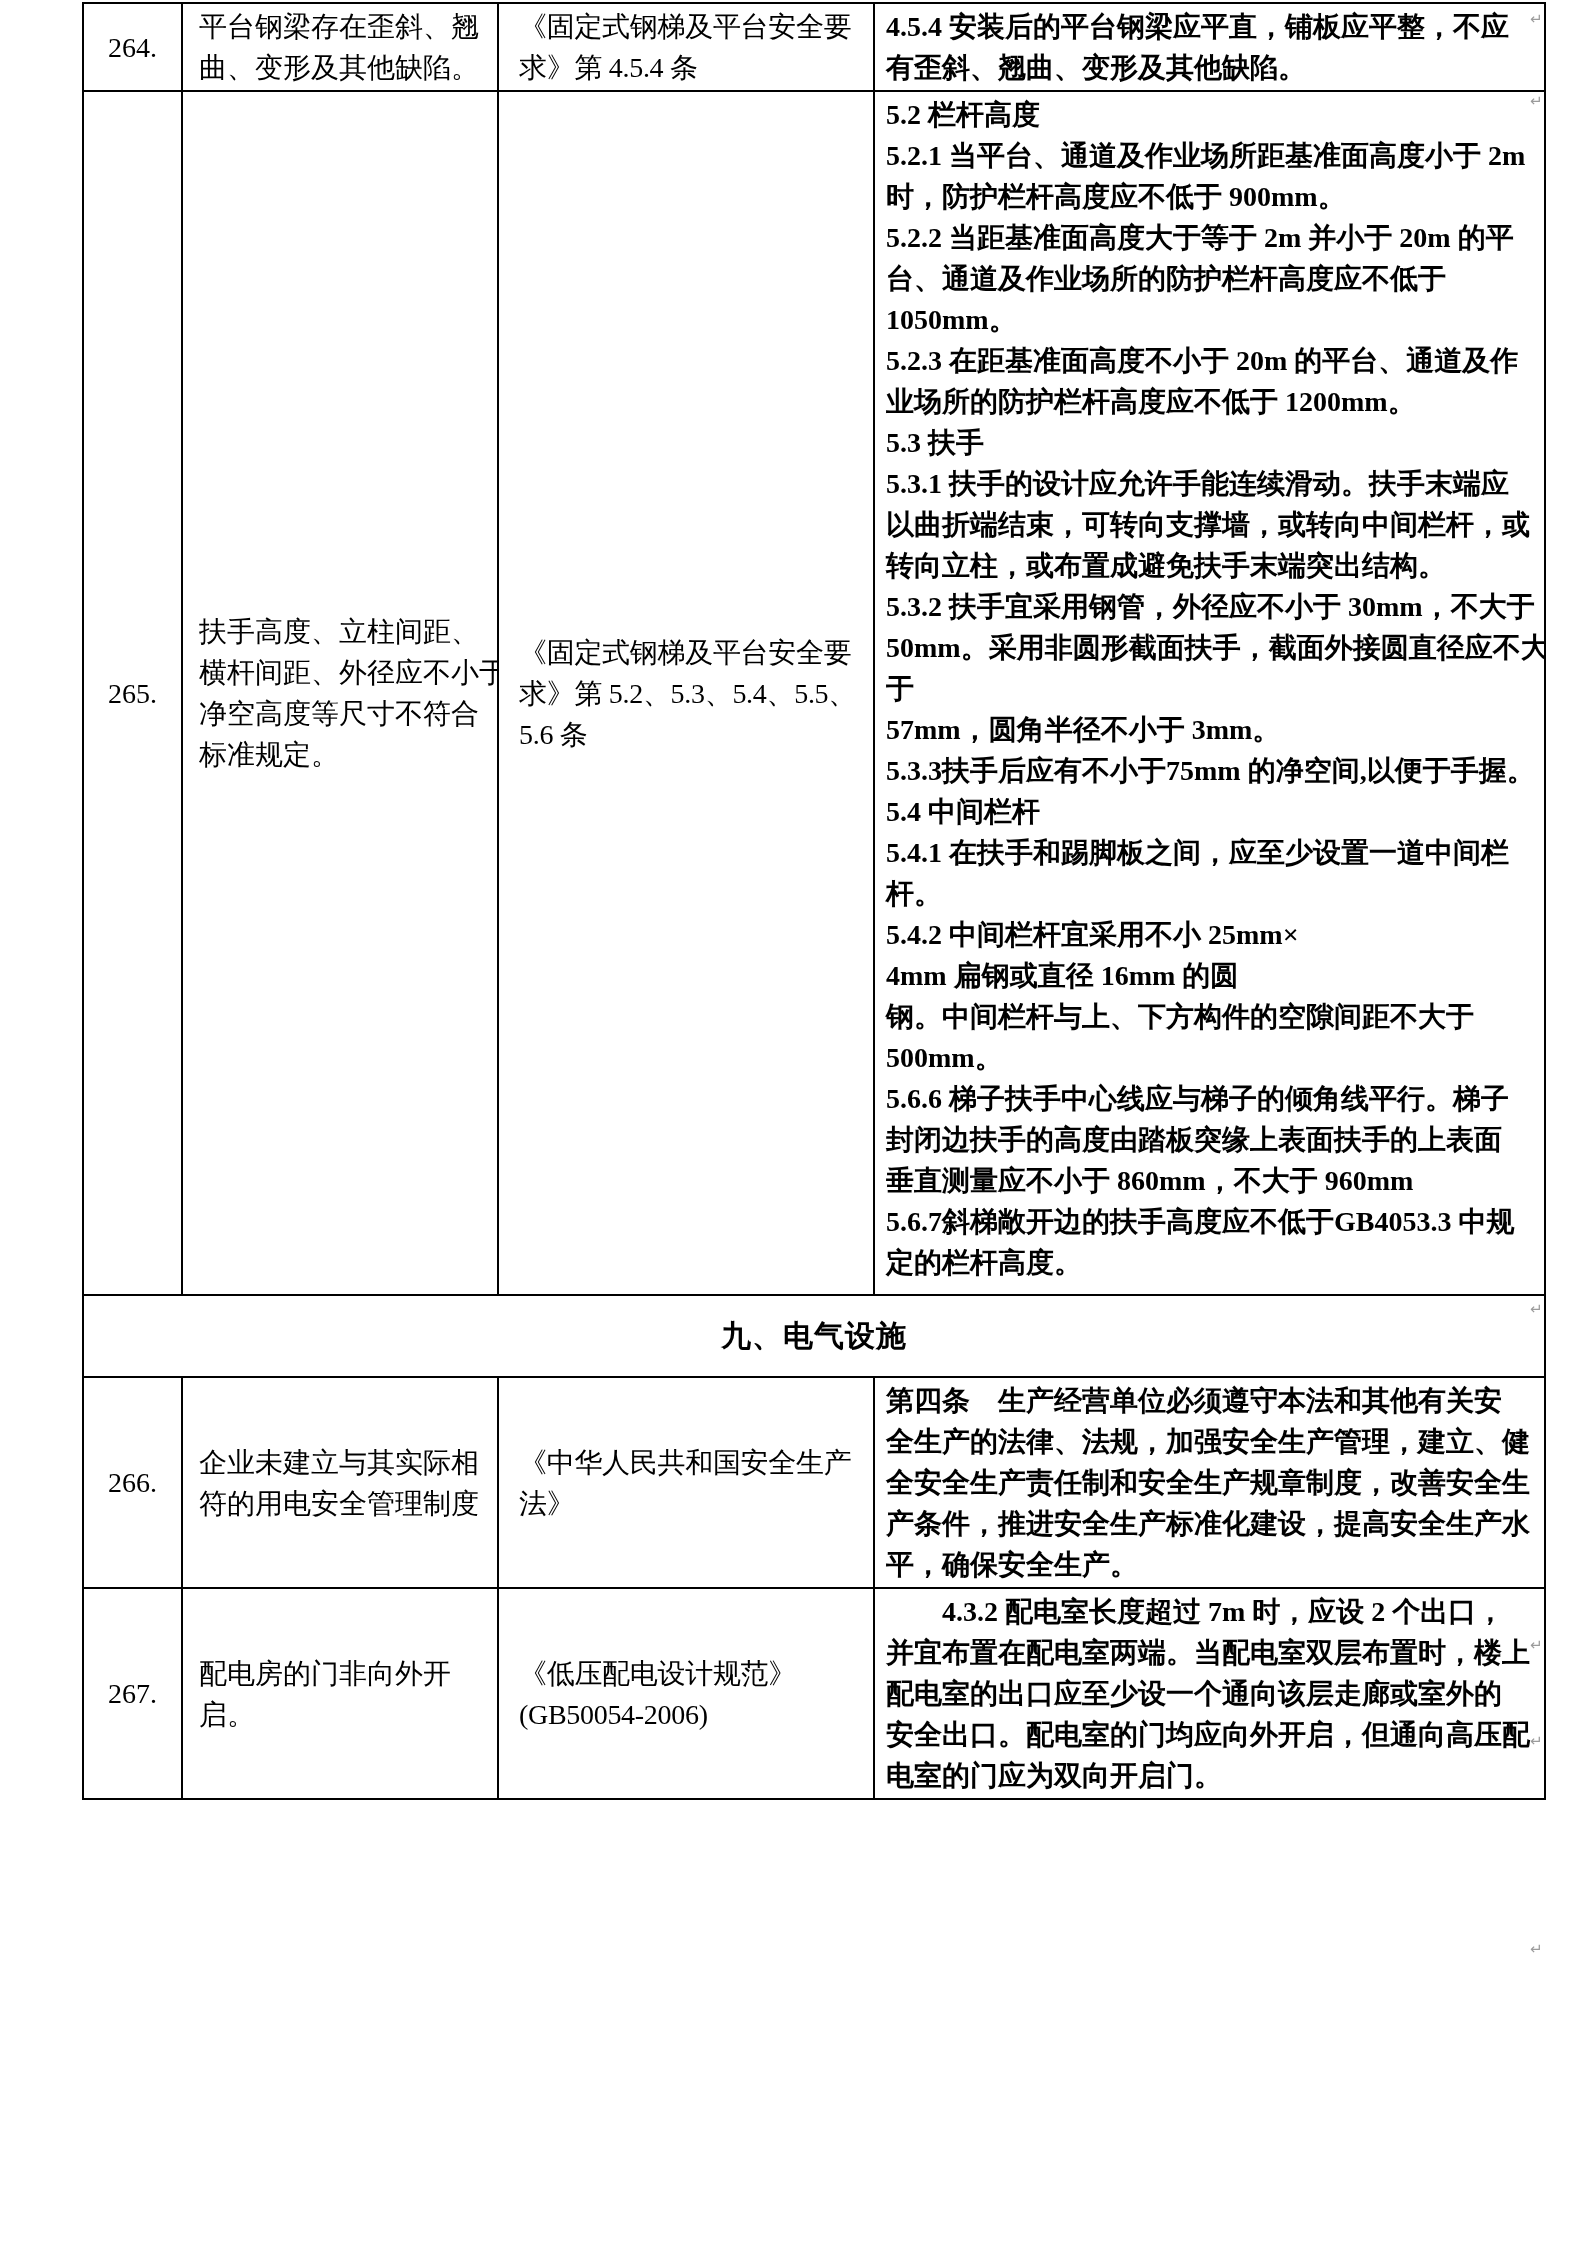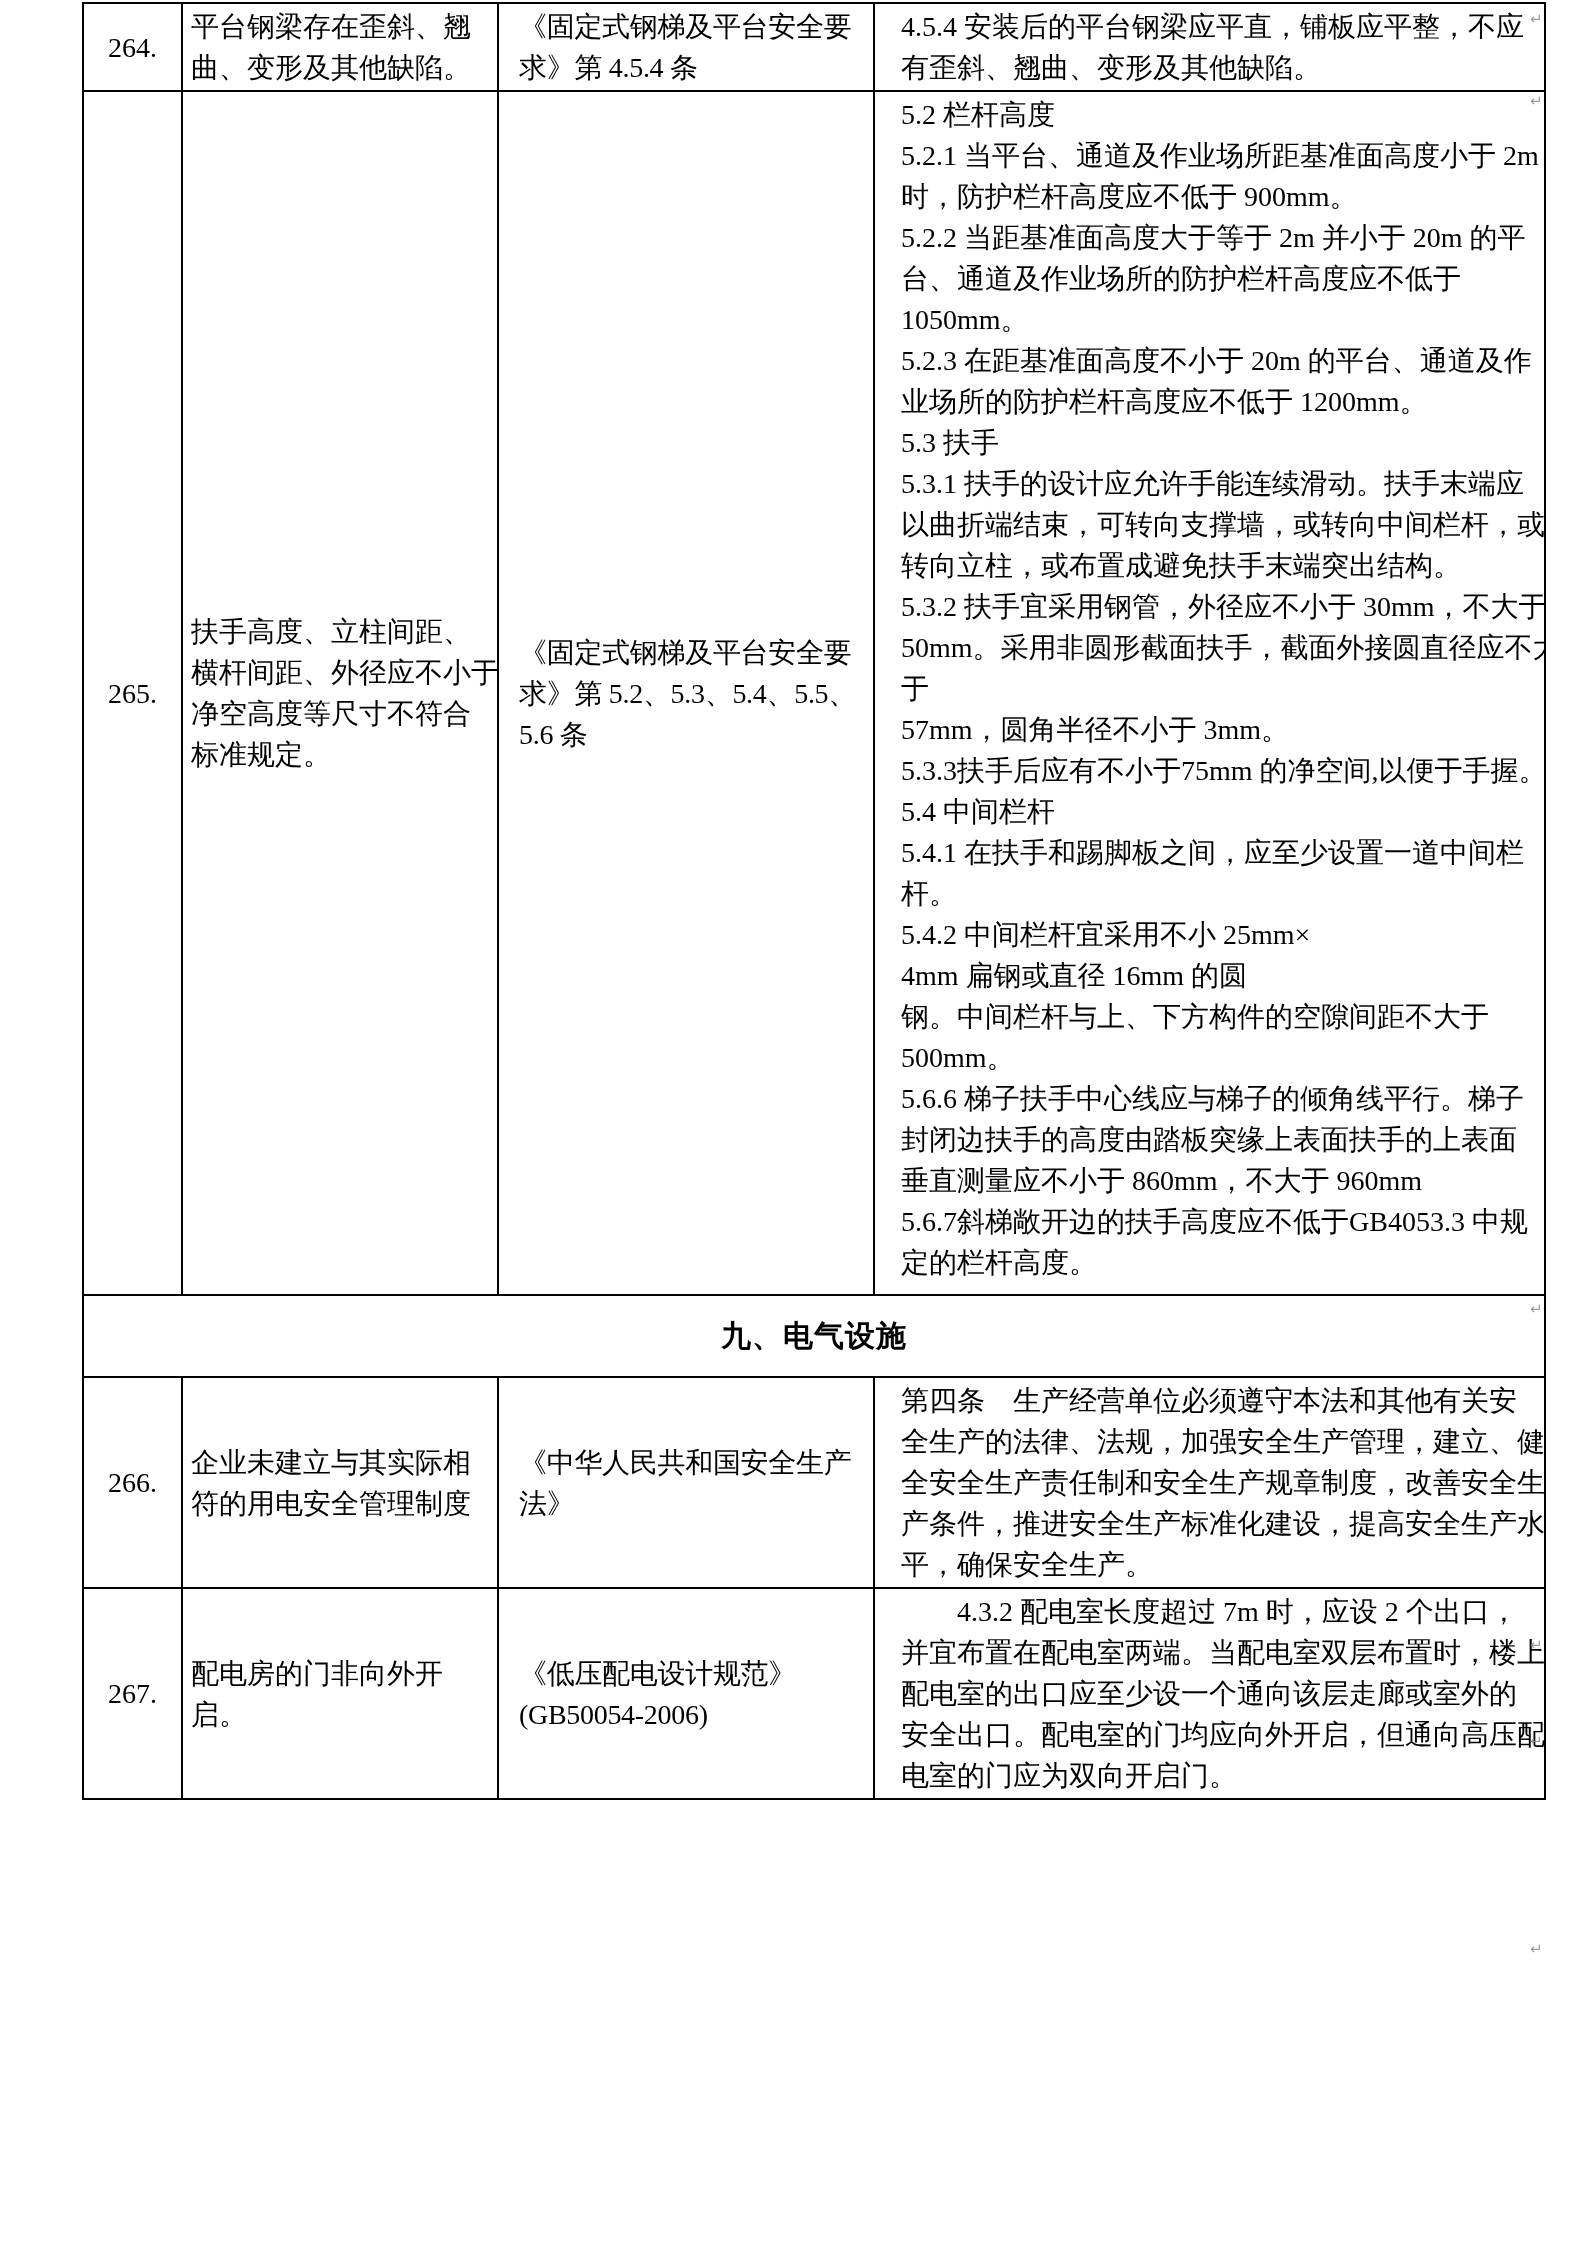--- a/index.html
+++ b/index.html
@@ -51,23 +51,23 @@
     width:671px;
     vertical-align:top;
     text-align:left;
   }
   .cell-text{
     display:block;
     white-space:pre;
     font-size:28px;
     line-height:41px;
   }
-  .col-problem .cell-text{padding:2px 6px 2px 8px;}
+  .col-problem .cell-text{padding:2px 6px 2px 16px;}
   .col-standard .cell-text{padding:2px 2px 2px 12px;margin-left:8px;}
-  .col-content .cell-text{padding:2px 6px 2px 26px;}
+  .col-content .cell-text{padding:2px 6px 2px 11px;font-weight:bold;}
 
   .section-cell{
     text-align:center;
     vertical-align:middle;
     font-weight:bold;
     font-size:30px;
     letter-spacing:1px;
   }
   .pmark{
     position:absolute;

